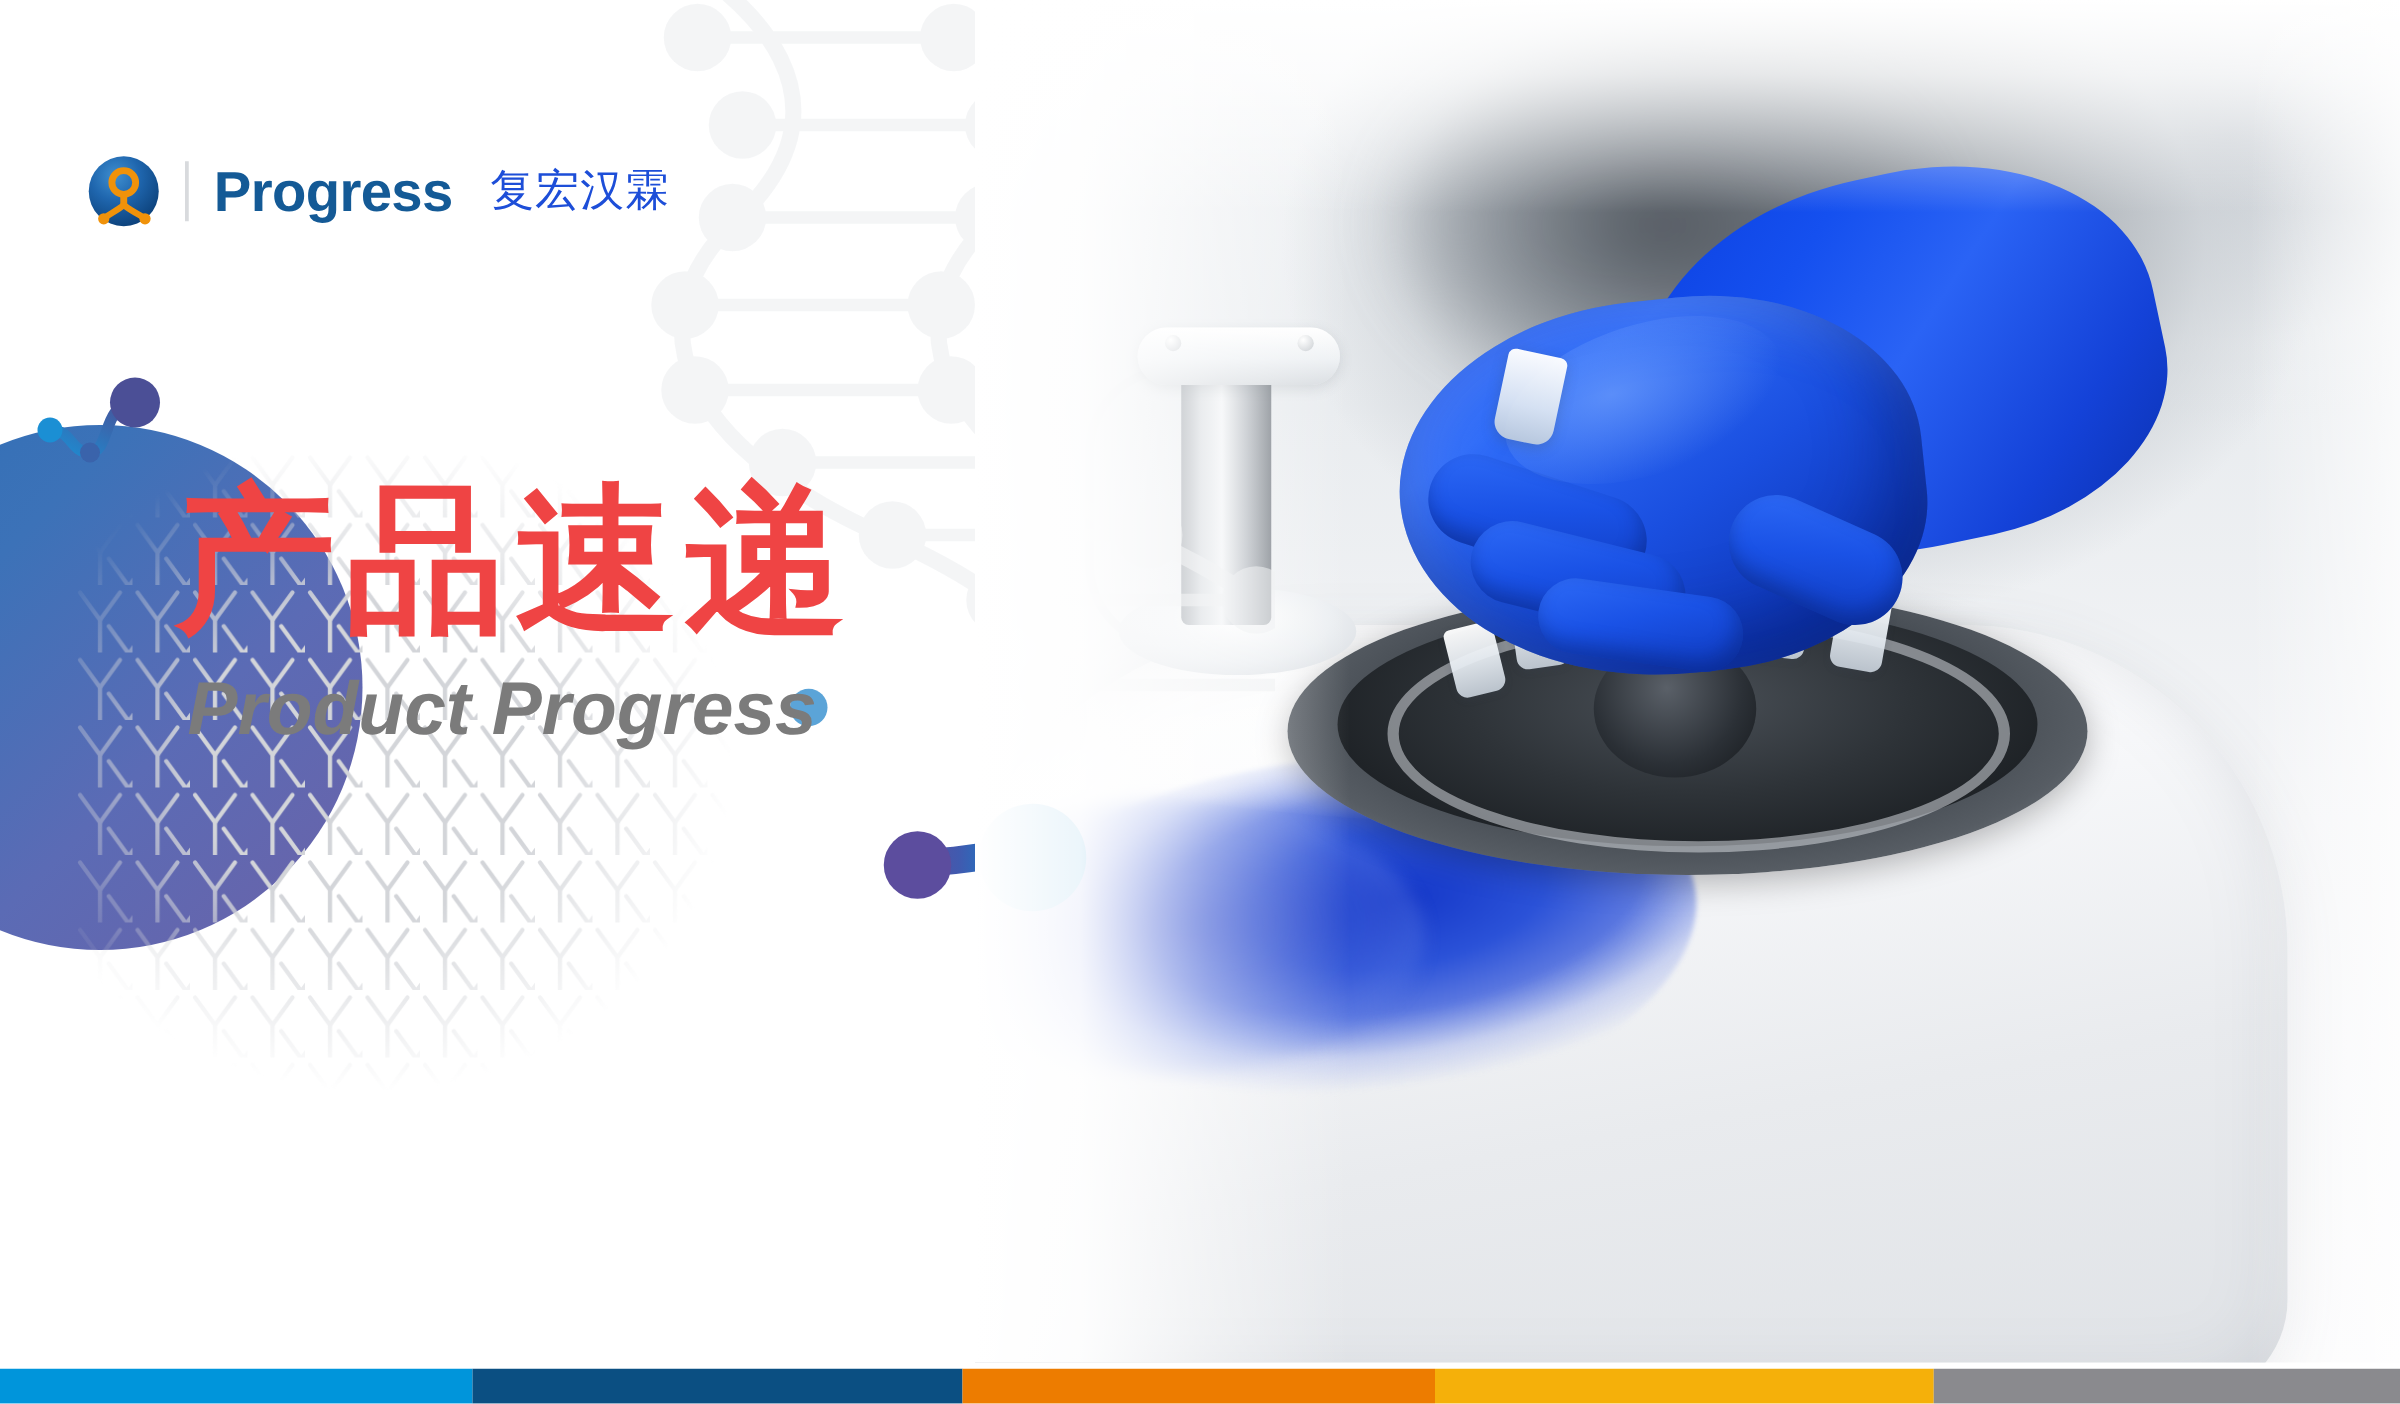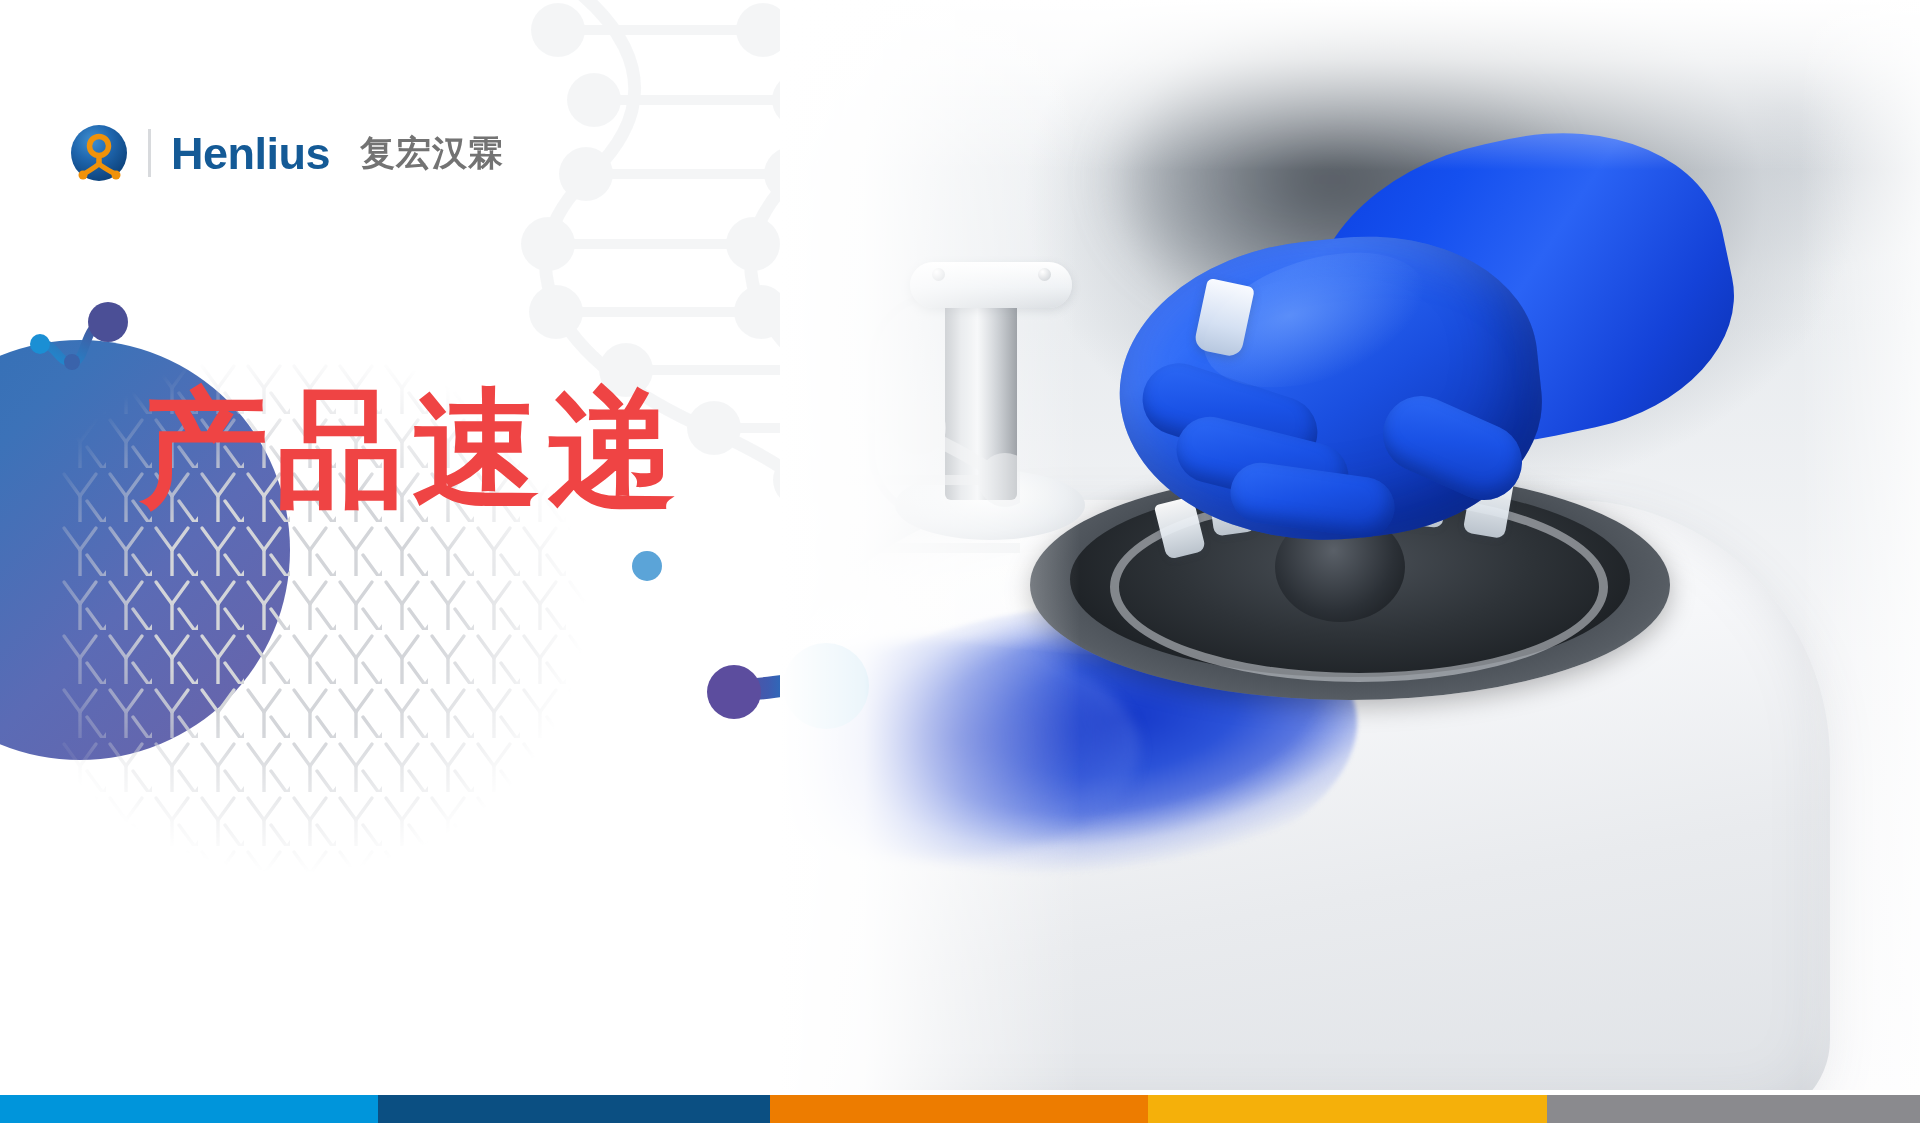--- a/index.html
+++ b/index.html
@@ -197,21 +197,21 @@
   .logo-mark{position:relative; width:62px; height:62px; flex:0 0 auto;}
   .logo-divider{
     width:3px; height:48px; background:#d8dadd; margin:0 20px 0 18px; flex:0 0 auto;
   }
   .logo-en{
     font-size:45px; font-weight:bold; color:#145a96; letter-spacing:-0.5px;
     line-height:1; white-space:nowrap;
     font-family:"Liberation Sans","DejaVu Sans",sans-serif;
   }
   .logo-cn{
-    font-size:35px; font-weight:bold; color:#737373; margin-left:30px;
+    font-size:35px; font-weight:normal; color:#1d4ed8; margin-left:30px;
     letter-spacing:1px; line-height:1; white-space:nowrap;
     font-family:"DejaVu Sans","Liberation Sans",sans-serif;
   }
 
   
   .title-block{position:absolute; left:140px; top:380px; z-index:15;}
   .title-cn{
     font-size:128px; font-weight:bold; color:#ef4444; line-height:1.08;
     letter-spacing:8px; margin:0; white-space:nowrap;
     font-family:"DejaVu Sans","Liberation Sans",sans-serif;
@@ -375,26 +375,27 @@
         <circle cx="31" cy="31" r="28" fill="url(#lgc)"></circle>
         <path d="M31 42 L31 34" stroke="#f0920a" stroke-width="5.5" stroke-linecap="round"></path>
         <path d="M31 42 C 36 46, 40 48, 47 52" stroke="#f0920a" stroke-width="5" stroke-linecap="round" fill="none"></path>
         <path d="M31 42 C 26 46, 22 48, 16 52" stroke="#f0920a" stroke-width="5" stroke-linecap="round" fill="none"></path>
         <circle cx="31" cy="24" r="9.5" fill="none" stroke="#f0920a" stroke-width="5.5"></circle>
         <circle cx="48" cy="53" r="4.5" fill="#f0920a"></circle>
         <circle cx="15" cy="53" r="4.5" fill="#f0920a"></circle>
       </svg>
     </div>
     <div class="logo-divider"></div>
-    <div class="logo-en">Henlius</div>
+    <div class="logo-en">Progress</div>
     <div class="logo-cn">复宏汉霖</div>
   </div>
 
   <div class="title-block">
     <h1 class="title-cn">产品速递</h1>
+    <div class="title-en">Product Progress</div>
   </div>
 
   <div class="bottom-bar">
     <div class="bar-seg" style="width:378px;background:#0095db;"></div>
     <div class="bar-seg" style="width:392px;background:#0b4f82;"></div>
     <div class="bar-seg" style="width:378px;background:#ed7c00;"></div>
     <div class="bar-seg" style="width:399px;background:#f5b00a;"></div>
     <div class="bar-seg" style="width:373px;background:#8a8a8e;"></div>
   </div>
 

